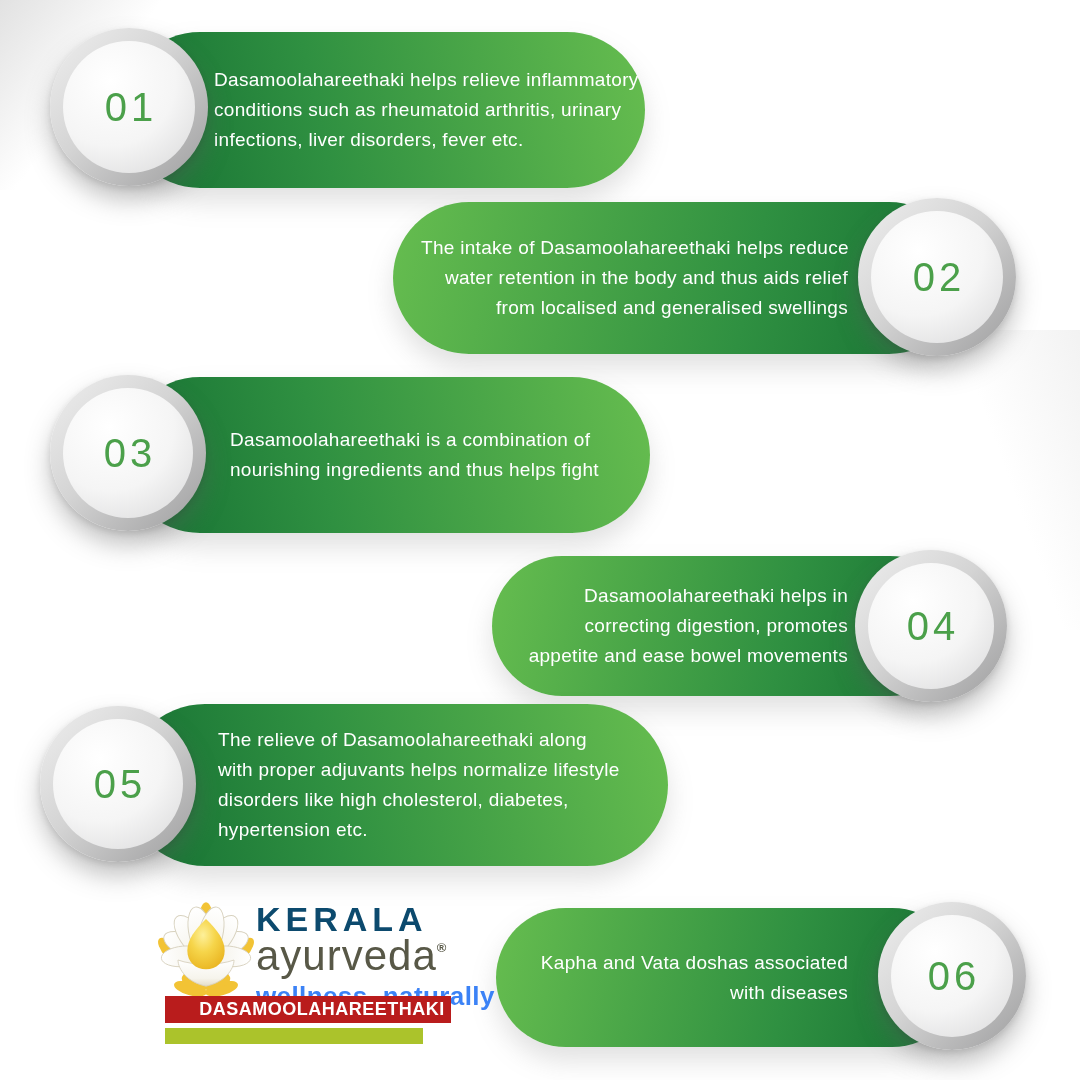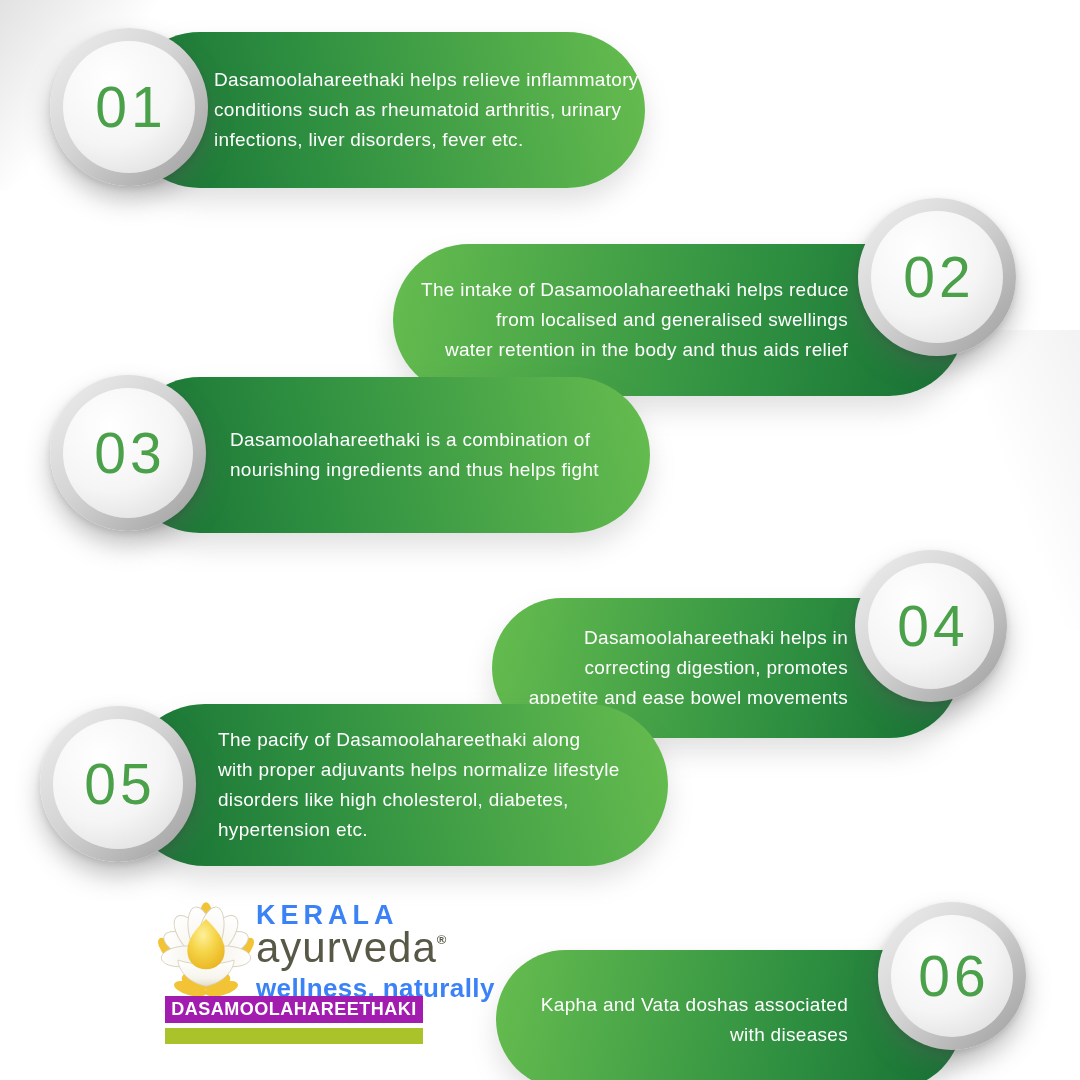--- a/index.html
+++ b/index.html
@@ -19,39 +19,39 @@
     background:linear-gradient(250deg,rgba(205,205,205,.25) 0%,rgba(255,255,255,0) 55%);
     pointer-events:none;
   }
 
   .pill{
     position:absolute;border-radius:999px;
     display:flex;flex-direction:column;justify-content:center;
     box-shadow:0 14px 26px rgba(120,120,120,.22);
   }
   .pill.left-side{background:linear-gradient(78deg,#156f33 0%,#2f9041 38%,#66bd4f 100%);}
-  .pill.right-side{background:linear-gradient(102deg,#66bd4f 0%,#2f9041 62%,#156f33 100%);text-align:right;margin-top:42px;}
+  .pill.right-side{background:linear-gradient(102deg,#66bd4f 0%,#2f9041 62%,#156f33 100%);text-align:right;}
   .pill .line{
     color:#ffffff;font-size:19px;line-height:30px;font-weight:500;
     letter-spacing:.3px;white-space:nowrap;
   }
 
   .circle{
     position:absolute;border-radius:50%;
     background:linear-gradient(135deg,#efefef 0%,#d4d4d4 45%,#9d9d9e 100%);
     box-shadow:0 14px 24px rgba(95,95,95,.38),0 3px 6px rgba(0,0,0,.12);
     z-index:5;
   }
   .circle-inner{
     position:absolute;inset:13px;border-radius:50%;
     background:radial-gradient(circle at 36% 30%,#ffffff 0%,#f5f5f5 52%,#d7d7d8 100%);
     display:flex;align-items:center;justify-content:center;
   }
   .step-number{
-    font-size:57px;font-weight:400;color:#4ba04a;letter-spacing:4px;
+    font-size:40px;font-weight:400;color:#4ba04a;letter-spacing:4px;
     transform:translateX(2px);
   }
 
   
   .pill.r1{left:122px;top:32px;width:523px;height:156px;padding-left:92px;padding-right:14px;box-sizing:border-box;}
   .circle.c1{left:50px;top:28px;width:158px;height:158px;}
   .pill.r2{left:393px;top:202px;width:572px;height:152px;padding-right:117px;padding-left:28px;box-sizing:border-box;}
   .circle.c2{left:858px;top:198px;width:158px;height:158px;}
   .pill.r3{left:122px;top:377px;width:528px;height:156px;padding-left:108px;padding-right:14px;box-sizing:border-box;}
   .circle.c3{left:50px;top:375px;width:156px;height:156px;}
@@ -59,28 +59,28 @@
   .circle.c4{left:855px;top:550px;width:152px;height:152px;text-align:right;}
   .pill.r5{left:124px;top:704px;width:544px;height:162px;padding-left:94px;padding-right:14px;box-sizing:border-box;}
   .circle.c5{left:40px;top:706px;width:156px;height:156px;}
   .pill.r6{left:496px;top:908px;width:466px;height:139px;padding-right:114px;padding-left:24px;box-sizing:border-box;}
   .circle.c6{left:878px;top:902px;width:148px;height:148px;}
 
   
   .logo{position:absolute;left:150px;top:890px;width:290px;}
   .lotus{position:absolute;left:0;top:4px;width:112px;height:104px;}
   .brand{position:absolute;left:106px;top:10px;white-space:nowrap;}
-  .brand-top{display:block;font-size:27px;font-weight:700;letter-spacing:5px;color:#3b82f6;}
+  .brand-top{display:block;font-size:34px;font-weight:700;letter-spacing:5px;color:#0c4a6e;}
   .brand-main{display:inline-block;font-size:42px;font-weight:400;letter-spacing:1px;color:#585847;line-height:38px;margin-top:-2px;}
   .brand-reg{font-size:13px;color:#585847;vertical-align:18px;font-weight:700;}
   .brand-tagline{display:block;font-size:26px;font-weight:700;color:#3b82f6;letter-spacing:.4px;margin-top:6px;}
   .product-banner{
     position:absolute;left:165px;top:996px;width:258px;height:27px;
-    background:#a21caf;color:#ffffff;font-weight:700;font-size:18px;letter-spacing:.5px;
-    display:flex;align-items:center;justify-content:center;white-space:nowrap;
+    background:#b91c1c;color:#ffffff;font-weight:700;font-size:18px;letter-spacing:.5px;
+    display:flex;align-items:center;justify-content:center;white-space:nowrap;padding-left:28px;
   }
   .lime-bar{position:absolute;left:165px;top:1028px;width:258px;height:16px;background:#abc32b;}
 </style>
 </head>
 <body>
 
 <div class="canvas">
 
   <div class="pill left-side r1">
     <div class="line">Dasamoolahareethaki helps relieve inflammatory</div>
@@ -88,22 +88,22 @@
     <div class="line">infections, liver disorders, fever etc.</div>
   </div>
   <div class="circle c1">
     <div class="circle-inner">
       <span class="step-number">01</span>
     </div>
   </div>
 
   <div class="pill right-side r2">
     <div class="line">The intake of Dasamoolahareethaki helps reduce</div>
+    <div class="line">water retention in the body and thus aids relief</div>
     <div class="line">from localised and generalised swellings</div>
-    <div class="line">water retention in the body and thus aids relief</div>
   </div>
   <div class="circle c2">
     <div class="circle-inner">
       <span class="step-number">02</span>
     </div>
   </div>
 
   <div class="pill left-side r3">
     <div class="line">Dasamoolahareethaki is a combination of</div>
     <div class="line">nourishing ingredients and thus helps fight</div>
@@ -119,21 +119,21 @@
     <div class="line">correcting digestion, promotes</div>
     <div class="line">appetite and ease bowel movements</div>
   </div>
   <div class="circle c4">
     <div class="circle-inner">
       <span class="step-number">04</span>
     </div>
   </div>
 
   <div class="pill left-side r5">
-    <div class="line">The pacify of Dasamoolahareethaki along</div>
+    <div class="line">The relieve of Dasamoolahareethaki along</div>
     <div class="line">with proper adjuvants helps normalize lifestyle</div>
     <div class="line">disorders like high cholesterol, diabetes,</div>
     <div class="line">hypertension etc.</div>
   </div>
   <div class="circle c5">
     <div class="circle-inner">
       <span class="step-number">05</span>
     </div>
   </div>
 

